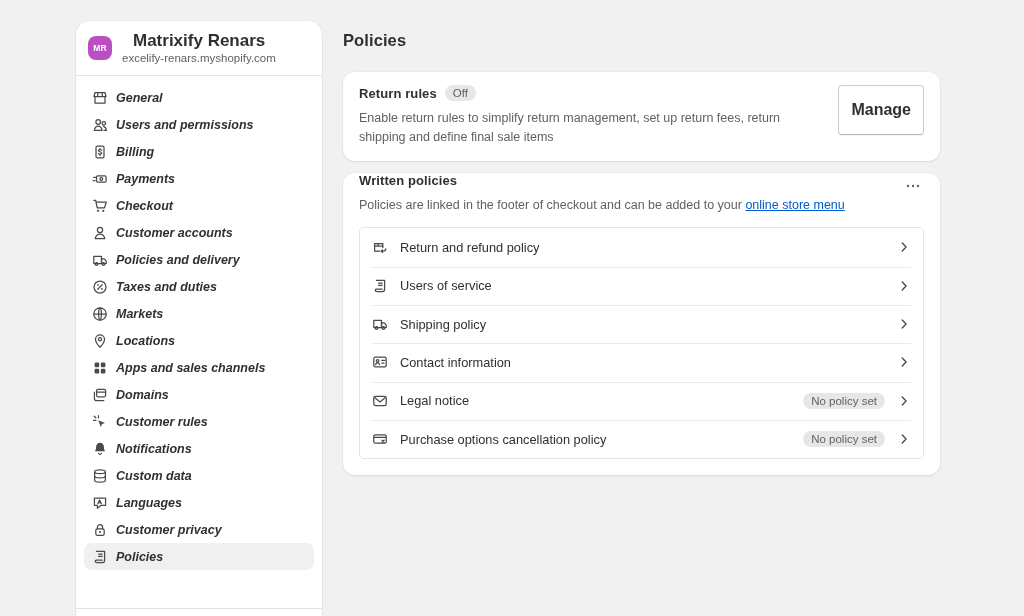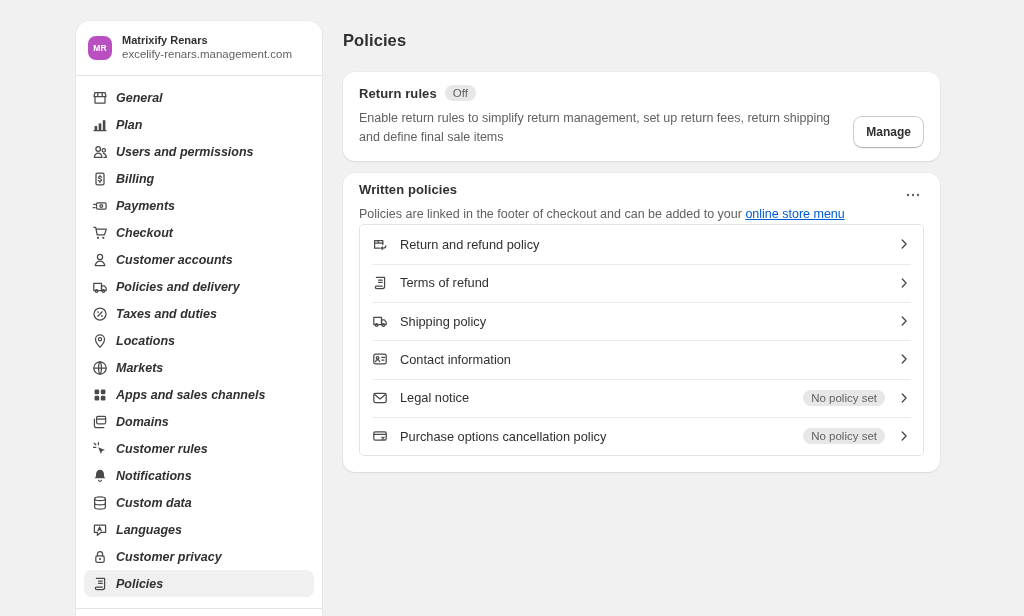--- a/index.html
+++ b/index.html
@@ -25,105 +25,94 @@
     display:flex;align-items:center;gap:10px;
     padding:0 12px;height:55px;
     border-bottom:1px solid var(--divider);
   }
   .avatar{
     width:24px;height:24px;border-radius:8px;flex:none;
     background:var(--avatar_bg);color:#fff;
     font-size:8.5px;font-weight:700;
     display:flex;align-items:center;justify-content:center;letter-spacing:.2px;
   }
-  .store-name{font-size:11px;font-weight:700;line-height:1.25;}
+  .store-name{font-size:17px;font-weight:700;line-height:1.25;margin-left:11px;}
   .store-domain{font-size:11.5px;color:var(--text_secondary);line-height:1.3;}
   .sidebar-nav{padding:8px 8px 0;}
   .nav-item{
     display:flex;align-items:center;gap:8px;
     height:27px;padding:0 8px;border-radius:8px;cursor:pointer;font-style:italic;
   }
   .nav-item.selected{background:var(--selected_bg);}
   .nav-item .icon{width:16px;height:16px;flex:none;color:#4a4a4a;display:flex;align-items:center;}
   .nav-label{font-size:12.5px;font-weight:600;color:var(--text_primary);white-space:nowrap;}
   .sidebar-bottom-divider{position:absolute;top:587px;left:0;right:0;border-top:1px solid var(--divider);}
   
   .main{position:absolute;left:343px;top:0;width:597px;}
   .page-title{font-size:16.5px;font-weight:700;margin-top:31px;letter-spacing:.1px;}
   .card{
     background:var(--card_bg);border-radius:12px;
     box-shadow:0 1px 2px rgba(0,0,0,.08),0 0 0 .6px rgba(0,0,0,.04);
     padding:13px 16px;
   }
-  .card-return{margin-top:22px;display:flex;align-items:flex-end;gap:16px;}
+  .card-return{margin-top:22px;display:flex;align-items:flex-start;gap:16px;}
   .card-return .text-col{flex:1;min-width:0;}
   .heading-row{display:flex;align-items:center;gap:8px;}
   .card-heading{font-size:13px;font-weight:700;letter-spacing:.1px;}
   .badge{
     background:var(--badge_bg);color:var(--text_secondary);
     font-size:11.5px;padding:2px 8px;border-radius:8px;white-space:nowrap;
   }
   .card-desc{font-size:12.5px;color:var(--text_secondary);line-height:1.55;margin-top:8px;max-width:492px;}
   .card-desc a{color:var(--link);text-decoration:underline;cursor:pointer;}
   .btn{
-    background:#fff;border:1px solid #ccc;border-bottom-color:#b5b5b5;border-radius:9px;
-    padding:8px 12px;font-size:12px;font-weight:600;color:var(--text_primary);
+    background:#fff;border:1px solid #ccc;border-bottom-color:#b5b5b5;border-radius:4px;
+    padding:15px 12px;font-size:16px;font-weight:600;color:var(--text_primary);
     font-family:"Liberation Sans",sans-serif;cursor:pointer;white-space:nowrap;
     box-shadow:0 1px 0 rgba(0,0,0,.04);
   }
-  .card-policies{margin-top:12px;padding:9px 16px 16px;}
+  .card-policies{margin-top:12px;padding:0 16px 16px;}
   .card-header-row{display:flex;align-items:flex-start;justify-content:space-between;gap:12px;}
   .menu-btn{
     background:none;border:none;cursor:pointer;color:var(--text_secondary);
     width:22px;height:22px;display:flex;align-items:center;justify-content:center;margin-top:4px;border-radius:6px;
   }
-  .policy-list{border:1px solid var(--divider);border-radius:5px;overflow:hidden;}
+  .policy-list{margin-top:12px;border:1px solid var(--divider);border-radius:5px;overflow:hidden;}
   .policy-row{
     display:flex;align-items:center;gap:12px;height:38.4px;padding:0 12px;
     position:relative;cursor:pointer;background:#fff;
   }
   .policy-row + .policy-row::before{
     content:"";position:absolute;top:0;left:12px;right:12px;border-top:1px solid #ebebeb;
   }
   .policy-row .icon{width:16px;height:16px;flex:none;color:#4a4a4a;display:flex;align-items:center;}
   .policy-label{font-size:12.8px;color:var(--text_primary);}
   .row-spacer{flex:1;}
   .chevron{width:14px;height:14px;color:#4a4a4a;flex:none;display:flex;align-items:center;}
 </style>
 </head>
 <body>
 
 <aside class="sidebar">
   <div class="sidebar-header">
     <div class="avatar">MR</div>
     <div>
       <div class="store-name">Matrixify Renars</div>
-      <div class="store-domain">excelify-renars.management.com</div>
+      <div class="store-domain">excelify-renars.myshopify.com</div>
     </div>
   </div>
   <nav class="sidebar-nav" id="sidebar-nav">
       <div class="nav-item">
         <span class="icon">
           <svg viewBox="0 0 16 16" width="16" height="16" fill="none" stroke="currentColor" stroke-width="1.25" stroke-linecap="round" stroke-linejoin="round">
             <path d="M3 6.5V13h10V6.5"></path>
             <path d="M2 6.5h12M3 2.5h10l1 4M3 2.5l-1 4M6 2.5l-.4 4M10 2.5l.4 4"></path>
           </svg>
         </span>
         <span class="nav-label">General</span>
-      </div>
-      <div class="nav-item">
-        <span class="icon">
-          <svg viewBox="0 0 16 16" width="16" height="16" fill="none" stroke="currentColor" stroke-width="1.25" stroke-linecap="round" stroke-linejoin="round">
-            <path d="M2 13.6h12"></path>
-            <rect x="2.6" y="9" width="2.6" height="4.6" fill="currentColor" stroke="none"></rect>
-            <rect x="6.7" y="6.4" width="2.6" height="7.2" fill="currentColor" stroke="none"></rect>
-            <rect x="10.8" y="3.2" width="2.6" height="10.4" fill="currentColor" stroke="none"></rect>
-          </svg>
-        </span>
-        <span class="nav-label">Plan</span>
       </div>
       <div class="nav-item">
         <span class="icon">
           <svg viewBox="0 0 16 16" width="16" height="16" fill="none" stroke="currentColor" stroke-width="1.25" stroke-linecap="round" stroke-linejoin="round">
             <circle cx="6.2" cy="5" r="2.3"></circle>
             <path d="M2.3 13.3c.5-2.7 2.1-4.1 3.9-4.1s3.4 1.4 3.9 4.1z"></path>
             <circle cx="11.8" cy="6.3" r="1.7"></circle>
             <path d="M11.4 9.3c1.5.2 2.6 1.4 3 4h-2.5"></path>
           </svg>
         </span>
@@ -185,34 +174,34 @@
             <path d="M5.8 10.2l4.4-4.4"></path>
             <circle cx="6.1" cy="6.1" r=".9" fill="currentColor" stroke="none"></circle>
             <circle cx="9.9" cy="9.9" r=".9" fill="currentColor" stroke="none"></circle>
           </svg>
         </span>
         <span class="nav-label">Taxes and duties</span>
       </div>
       <div class="nav-item">
         <span class="icon">
           <svg viewBox="0 0 16 16" width="16" height="16" fill="none" stroke="currentColor" stroke-width="1.25" stroke-linecap="round" stroke-linejoin="round">
+            <circle cx="8" cy="8" r="6.2"></circle>
+            <path d="M1.8 8h12.4M8 1.8c1.9 1.7 1.9 10.7 0 12.4-1.9-1.7-1.9-10.7 0-12.4z"></path>
+          </svg>
+        </span>
+        <span class="nav-label">Markets</span>
+      </div>
+      <div class="nav-item">
+        <span class="icon">
+          <svg viewBox="0 0 16 16" width="16" height="16" fill="none" stroke="currentColor" stroke-width="1.25" stroke-linecap="round" stroke-linejoin="round">
             <path d="M8 1.8c2.5 0 4.5 2 4.5 4.4C12.5 9.6 8 14.2 8 14.2S3.5 9.6 3.5 6.2C3.5 3.8 5.5 1.8 8 1.8z"></path>
             <circle cx="8" cy="6.2" r="1.6"></circle>
           </svg>
         </span>
         <span class="nav-label">Locations</span>
-      </div>
-      <div class="nav-item">
-        <span class="icon">
-          <svg viewBox="0 0 16 16" width="16" height="16" fill="none" stroke="currentColor" stroke-width="1.25" stroke-linecap="round" stroke-linejoin="round">
-            <circle cx="8" cy="8" r="6.2"></circle>
-            <path d="M1.8 8h12.4M8 1.8c1.9 1.7 1.9 10.7 0 12.4-1.9-1.7-1.9-10.7 0-12.4z"></path>
-          </svg>
-        </span>
-        <span class="nav-label">Markets</span>
       </div>
       <div class="nav-item">
         <span class="icon">
           <svg viewBox="0 0 16 16" width="16" height="16" fill="none" stroke="currentColor" stroke-width="1.25" stroke-linecap="round" stroke-linejoin="round">
             <rect x="2.6" y="2.6" width="4.6" height="4.6" rx="1.2" fill="currentColor" stroke="none"></rect>
             <rect x="8.8" y="2.6" width="4.6" height="4.6" rx="1.2" fill="currentColor" stroke="none"></rect>
             <rect x="2.6" y="8.8" width="4.6" height="4.6" rx="1.2" fill="currentColor" stroke="none"></rect>
             <rect x="8.8" y="8.8" width="4.6" height="4.6" rx="1.2" fill="currentColor" stroke="none"></rect>
           </svg>
         </span>
@@ -336,21 +325,21 @@
             </svg>
           </span>
         </div>
         <div class="policy-row">
           <span class="icon">
             <svg viewBox="0 0 16 16" width="16" height="16" fill="none" stroke="currentColor" stroke-width="1.25" stroke-linecap="round" stroke-linejoin="round">
               <path d="M4.4 2.4h8.2v9.2c0 1.1-.9 2-2 2H4.9c-.9 0-1.6-.7-1.6-1.6 0-.5.4-1 1-1h6"></path>
               <path d="M6.6 5.2h3.6M6.6 7.4h3.6"></path>
             </svg>
           </span>
-          <span class="policy-label">Terms of refund</span>
+          <span class="policy-label">Users of service</span>
           <span class="row-spacer"></span>
           <span class="chevron">
             <svg viewBox="0 0 16 16" width="14" height="14" fill="none" stroke="currentColor" stroke-width="1.5" stroke-linecap="round" stroke-linejoin="round">
               <path d="m6 3.5 4.4 4.5L6 12.5"></path>
             </svg>
           </span>
         </div>
         <div class="policy-row">
           <span class="icon">
             <svg viewBox="0 0 16 16" width="16" height="16" fill="none" stroke="currentColor" stroke-width="1.25" stroke-linecap="round" stroke-linejoin="round">

